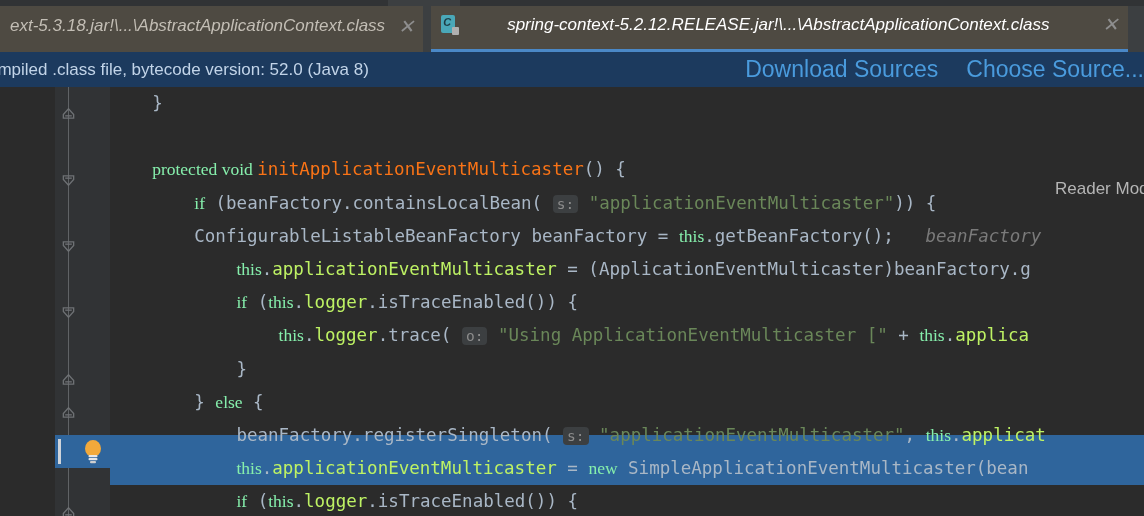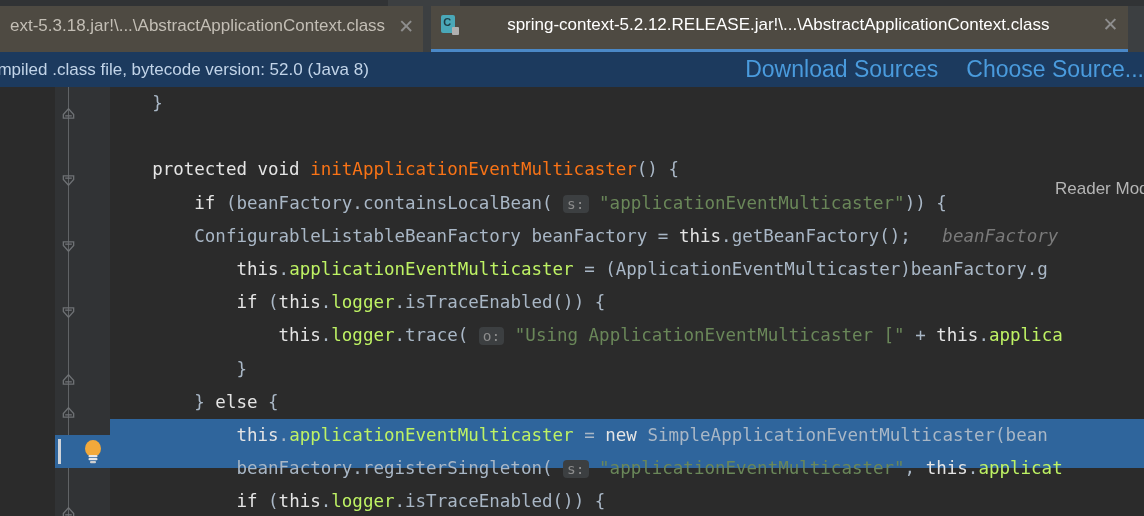--- a/index.html
+++ b/index.html
@@ -32,20 +32,21 @@
   .tab {
     display: flex;
     align-items: center;
     height: 52px;
     box-sizing: border-box;
     padding: 0 8px 0 10px;
     font-size: 17px;
     color: #bbbbbb;
     white-space: nowrap;
     position: relative;
+    font-style: italic;
   }
   .tab.inactive {
     background: #4e4a42;
     color: #c3beb5;
   }
   .tab.active {
     background: #4e4a42;
     color: #ffffff;
     border-bottom: 3px solid #4a88c7;
     gap: 40px;
@@ -176,21 +177,21 @@
   }
   
   .hl-gutter {
     position: absolute;
     left: 55px; top: 348px;
     width: 1089px; height: 33.2px;
     background: #2f659c;
   }
 
   
-  .kw    { color: #e5e5e5; }
+  .kw    { color: #86efac; font-family: Liberation Serif, serif; }
   .meth  { color: #f97316; }
   .fld   { color: #bef264; }
   .str   { color: #6a8759; }
   .plain { color: #a9b7c6; }
   .hint-inlay {
     color: #7a7a7a;
     font-style: italic;
   }
   .phint {
     background: #3c3f41;
@@ -347,21 +348,21 @@
           <div class="line"><span class="plain">    }</span></div>
           <div class="line"><span class="plain"></span></div>
           <div class="line"><span class="plain">    </span><span class="kw">protected void </span><span class="meth">initApplicationEventMulticaster</span><span class="plain">() {</span></div>
           <div class="line"><span class="plain">        </span><span class="kw">if</span><span class="plain"> (beanFactory.containsLocalBean( </span><span class="phint">s:</span><span class="plain"> </span><span class="str">"applicationEventMulticaster"</span><span class="plain">)) {</span></div>
           <div class="line"><span class="plain">        ConfigurableListableBeanFactory beanFactory = </span><span class="kw">this</span><span class="plain">.getBeanFactory();</span><span class="hint-inlay">   beanFactory</span></div>
           <div class="line"><span class="plain">            </span><span class="kw">this</span><span class="plain">.</span><span class="fld">applicationEventMulticaster</span><span class="plain"> = (ApplicationEventMulticaster)beanFactory.g</span></div>
           <div class="line"><span class="plain">            </span><span class="kw">if</span><span class="plain"> (</span><span class="kw">this</span><span class="plain">.</span><span class="fld">logger</span><span class="plain">.isTraceEnabled()) {</span></div>
           <div class="line"><span class="plain">                </span><span class="kw">this</span><span class="plain">.</span><span class="fld">logger</span><span class="plain">.trace( </span><span class="phint">o:</span><span class="plain"> </span><span class="str">"Using ApplicationEventMulticaster ["</span><span class="plain"> + </span><span class="kw">this</span><span class="plain">.</span><span class="fld">applica</span></div>
           <div class="line"><span class="plain">            }</span></div>
           <div class="line"><span class="plain">        } </span><span class="kw">else</span><span class="plain"> {</span></div>
+          <div class="line"><span class="plain">            beanFactory.registerSingleton( </span><span class="phint">s:</span><span class="plain"> </span><span class="str">"applicationEventMulticaster"</span><span class="plain">, </span><span class="kw">this</span><span class="plain">.</span><span class="fld">applicat</span></div>
           <div class="line highlight"><span class="plain">            </span><span class="kw">this</span><span class="plain">.</span><span class="fld">applicationEventMulticaster</span><span class="plain"> = </span><span class="kw">new</span><span class="plain"> SimpleApplicationEventMulticaster(bean</span></div>
-          <div class="line"><span class="plain">            beanFactory.registerSingleton( </span><span class="phint">s:</span><span class="plain"> </span><span class="str">"applicationEventMulticaster"</span><span class="plain">, </span><span class="kw">this</span><span class="plain">.</span><span class="fld">applicat</span></div>
           <div class="line"><span class="plain">            </span><span class="kw">if</span><span class="plain"> (</span><span class="kw">this</span><span class="plain">.</span><span class="fld">logger</span><span class="plain">.isTraceEnabled()) {</span></div>
         </div>
     </div>
 
     <div class="reader-mode">Reader Mode</div>
   </div>
 </div>
 
 </body></html>

